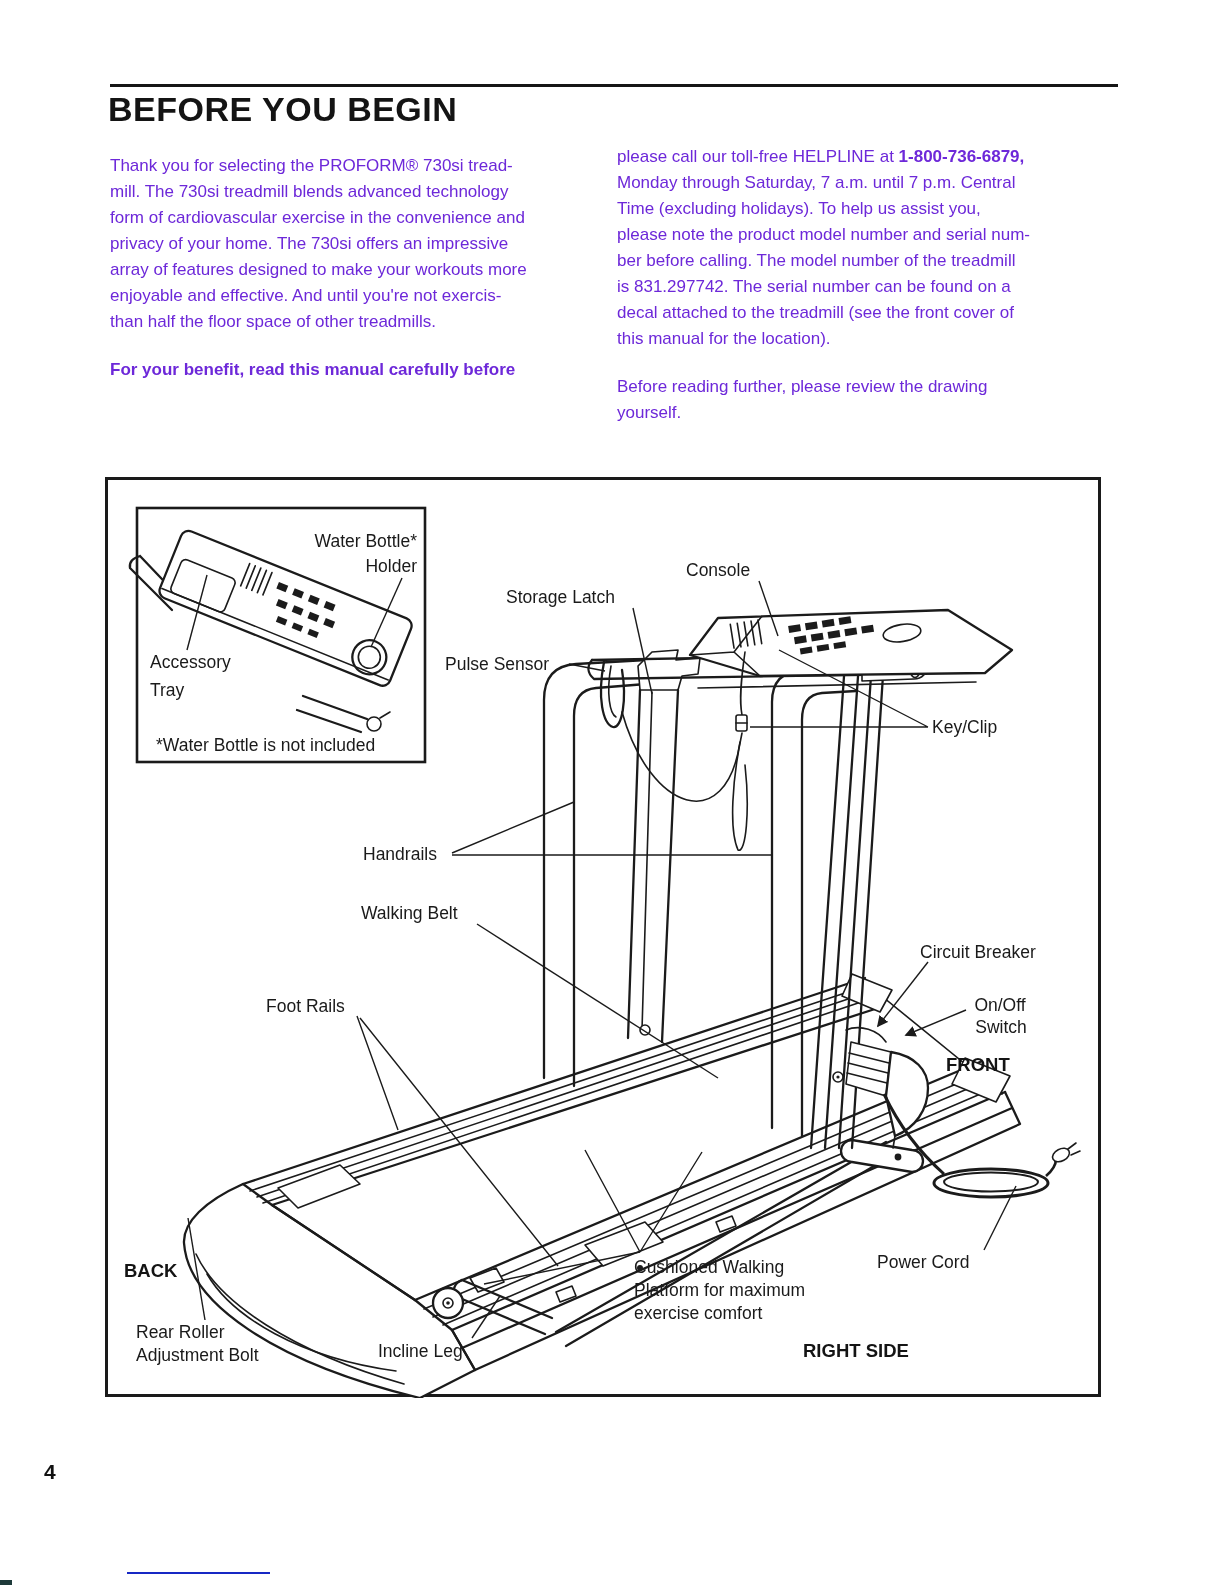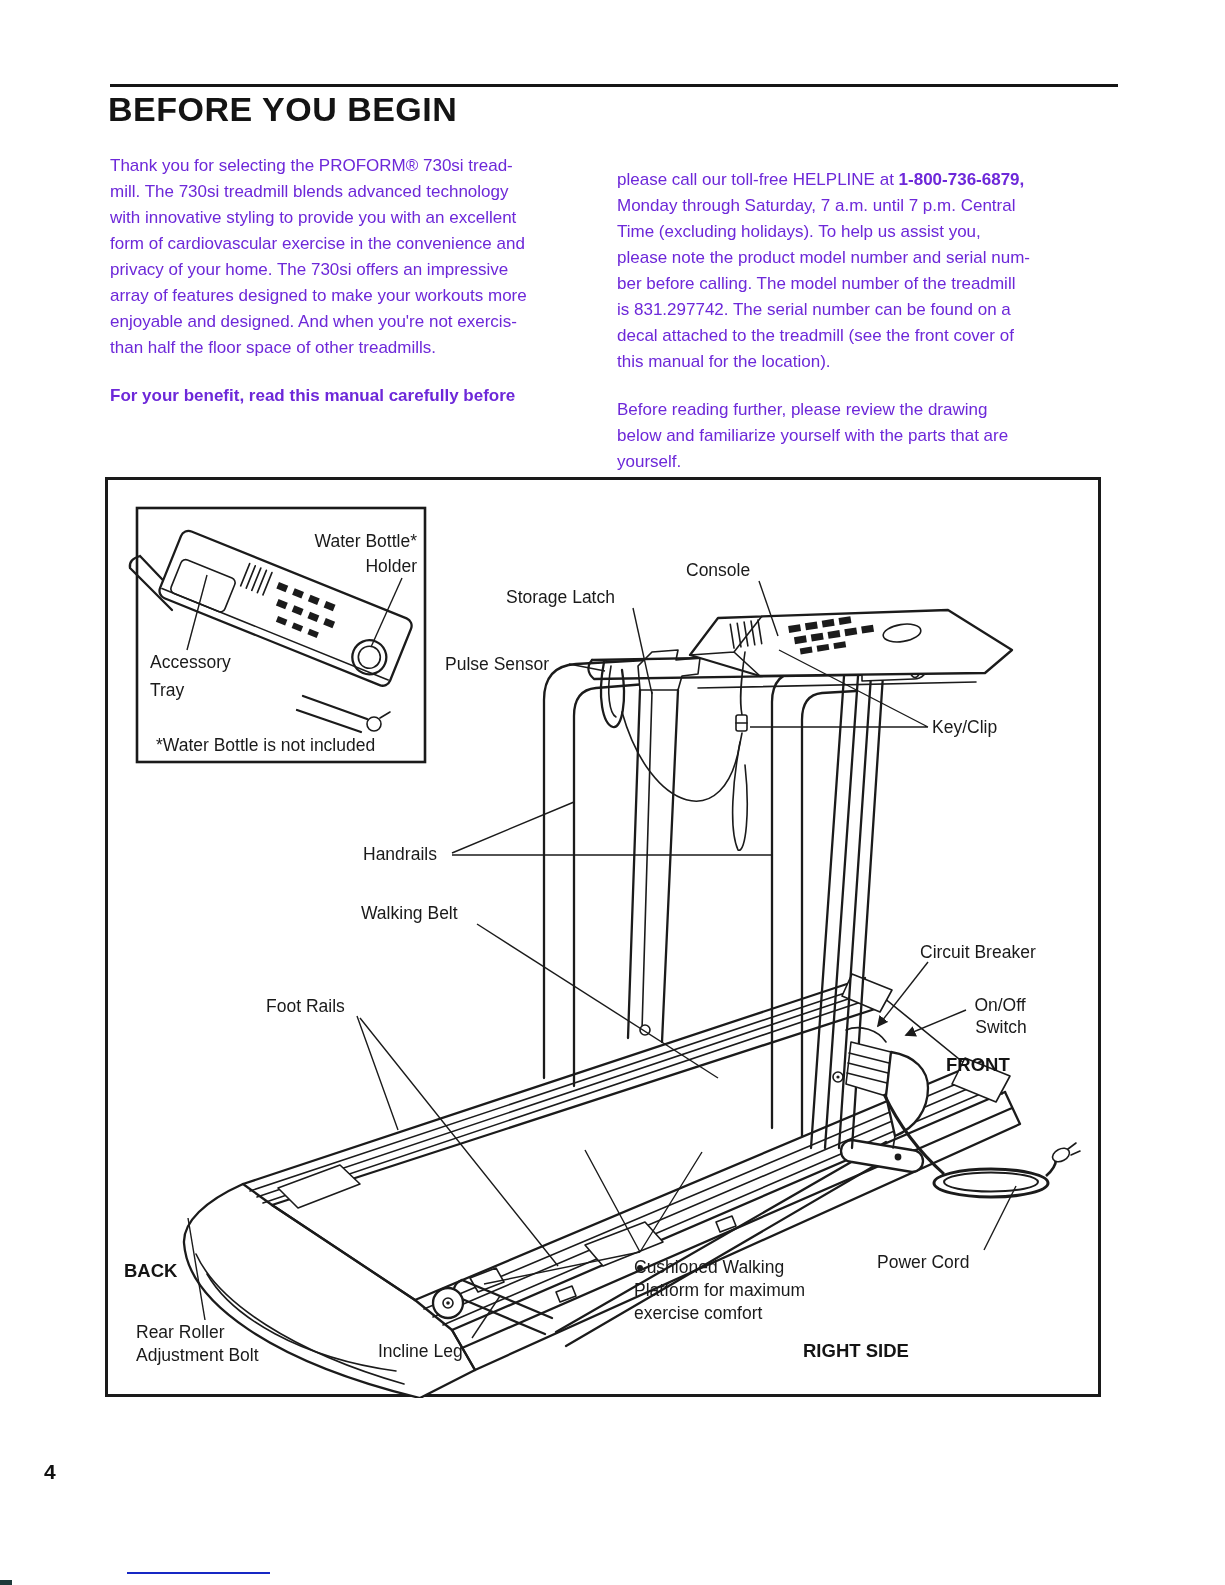--- a/index.html
+++ b/index.html
@@ -32,40 +32,38 @@
 </style>
 </head>
 <body>
 
 <div class="rule" style="left:110px;top:84px;width:1008px;height:3px;"></div>
 <div class="page-title">BEFORE YOU BEGIN</div>
 
 <div class="col" style="left:110px;top:153px;">
   <div class="bl">Thank you for selecting the PROFORM® 730si tread-</div>
   <div class="bl">mill. The 730si treadmill blends advanced technology</div>
-  <div class="bl">with innovative styling to provide you with an excellent</div>
   <div class="bl">form of cardiovascular exercise in the convenience and</div>
   <div class="bl">privacy of your home. The 730si offers an impressive</div>
   <div class="bl">array of features designed to make your workouts more</div>
-  <div class="bl">enjoyable and designed. And when you're not exercis-</div>
+  <div class="bl">enjoyable and effective. And until you're not exercis-</div>
   <div class="bl">than half the floor space of other treadmills.</div>
   <div class="bl b gap">For your benefit, read this manual carefully before</div>
 </div>
 
-<div class="col" style="left:617px;top:167px;">
+<div class="col" style="left:617px;top:144px;">
   <div class="bl"><span>please call our toll-free HELPLINE at </span><span class="b">1-800-736-6879,</span></div>
   <div class="bl">Monday through Saturday, 7 a.m. until 7 p.m. Central</div>
   <div class="bl">Time (excluding holidays). To help us assist you,</div>
   <div class="bl">please note the product model number and serial num-</div>
   <div class="bl">ber before calling. The model number of the treadmill</div>
   <div class="bl">is 831.297742. The serial number can be found on a</div>
   <div class="bl">decal attached to the treadmill (see the front cover of</div>
   <div class="bl">this manual for the location).</div>
   <div class="bl gap">Before reading further, please review the drawing</div>
-  <div class="bl">below and familiarize yourself with the parts that are</div>
   <div class="bl">yourself.</div>
 </div>
 
 <div class="diagram-wrap">
 <svg width="997" height="921" viewBox="105 477 997 921">
   <defs>
     <marker id="ah" viewBox="0 0 10 10" refX="8.5" refY="5" markerWidth="8" markerHeight="8" orient="auto-start-reverse">
       <path d="M0,0 L10,5 L0,10 Z" fill="#1b1b1b"></path>
     </marker>
   </defs>

